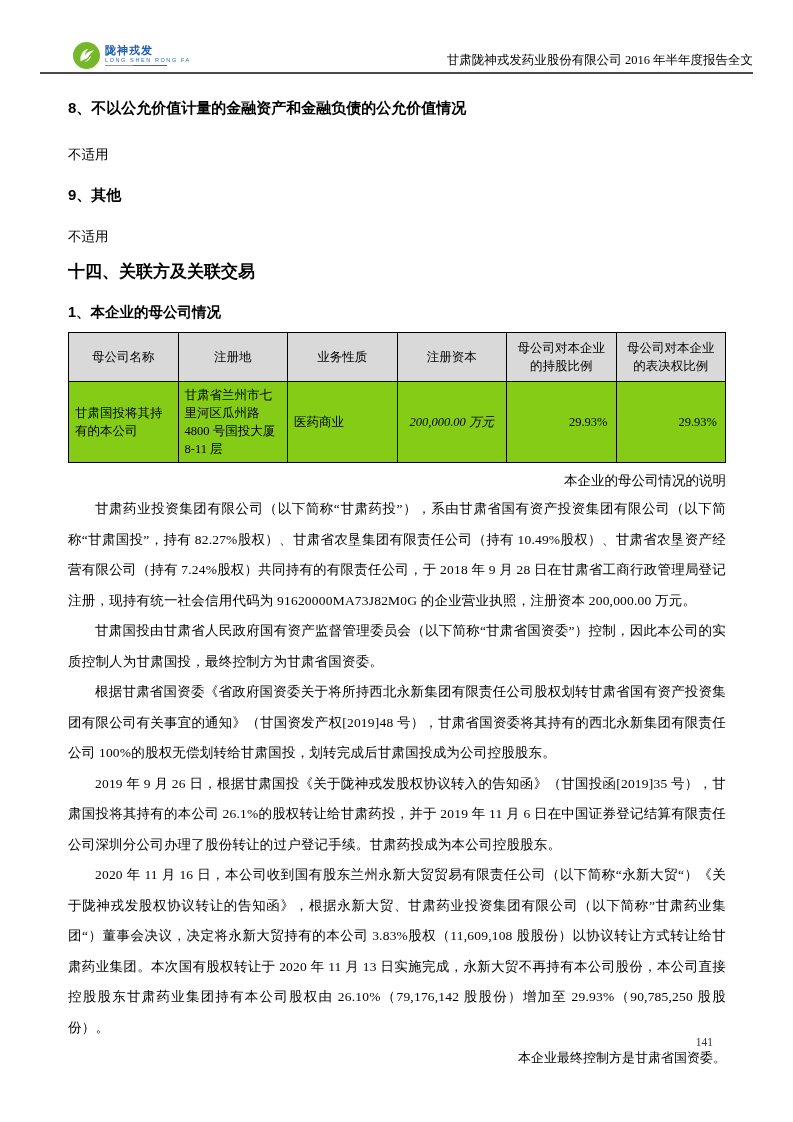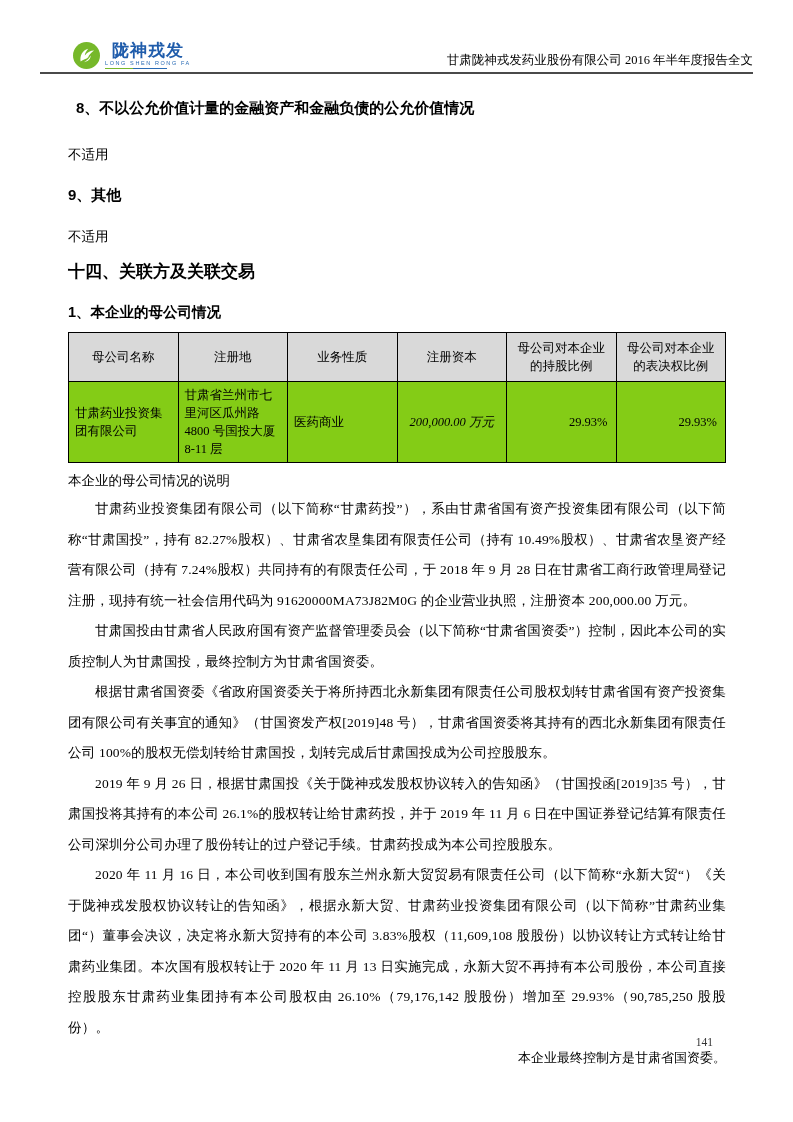--- a/index.html
+++ b/index.html
@@ -26,23 +26,22 @@
     align-items: flex-end;
     padding-bottom: 3px;
   }
   .logo { display: flex; align-items: center; gap: 5px; margin-left: 33px; }
   .logo-circle { width: 27px; height: 27px; flex: 0 0 auto; }
   .brand-block { display: flex; flex-direction: column; line-height: 1; }
   .brand-cn {
     color: #1f5cab;
     font-family: "Liberation Sans", sans-serif;
     font-weight: bold;
-    font-size: 17px;
+    font-size: 11px;
     letter-spacing: 1px;
-    margin-left: 7px;
   }
   .brand-en {
     color: #2a6bb5;
     font-family: "Liberation Sans", sans-serif;
     font-size: 5.5px;
     letter-spacing: 1.6px;
     margin-top: 2px;
   }
   .brand-underline {
     height: 1.5px;
@@ -54,21 +53,21 @@
 
   
   .content { position: absolute; top: 88px; left: 68px; right: 67px; }
 
   .h-sub {
     font-family: "Liberation Sans", sans-serif;
     font-weight: bold;
     font-size: 15px;
     line-height: 20px;
   }
-  #h8 { margin-top: 10px; margin-left: 8px; }
+  #h8 { margin-top: 10px; }
   .na-text { font-size: 13.5px; line-height: 17px; }
   #s8body { margin-top: 28px; }
   #h9 { margin-top: 22px; }
   #s9body { margin-top: 23px; }
   .h-chapter {
     font-family: "Liberation Sans", sans-serif;
     font-weight: bold;
     font-size: 17px;
     line-height: 24px;
     margin-top: 15px;
@@ -101,21 +100,21 @@
     text-align: center;
     padding: 6px 5px;
     height: 40px;
   }
   .parent-table td { padding: 4px 6px; background: #84cc16; }
   .td-left { text-align: left; }
   .td-center { text-align: center; font-style: italic; }
   .td-right { text-align: right; padding-right: 8px !important; }
 
   
-  .note-line { margin-top: 5px; font-size: 13.5px; line-height: 26px; text-align: left; }
+  .note-line { margin-top: 5px; font-size: 13.5px; line-height: 26px; text-align: right; }
   .body-para {
     font-size: 13.5px;
     line-height: 30.5px;
     text-align: justify;
     text-indent: 2em;
     letter-spacing: 0.2px;
   }
   .closing-line { font-size: 13px; line-height: 30.5px; text-align: right; }
 
   
@@ -165,21 +164,21 @@
           <th>母公司名称</th>
           <th>注册地</th>
           <th>业务性质</th>
           <th>注册资本</th>
           <th>母公司对本企业的持股比例</th>
           <th>母公司对本企业的表决权比例</th>
         </tr>
       </thead>
       <tbody>
         <tr>
-          <td class="td-left">甘肃药业投资集团有限公司</td>
+          <td class="td-left">甘肃国投将其持有的本公司</td>
           <td class="td-left">甘肃省兰州市七里河区瓜州路 4800 号国投大厦 8-11 层</td>
           <td class="td-left">医药商业</td>
           <td class="td-center">200,000.00 万元</td>
           <td class="td-right">29.93%</td>
           <td class="td-right">29.93%</td>
         </tr>
       </tbody>
     </table>
 
     <div class="note-line">本企业的母公司情况的说明</div>

